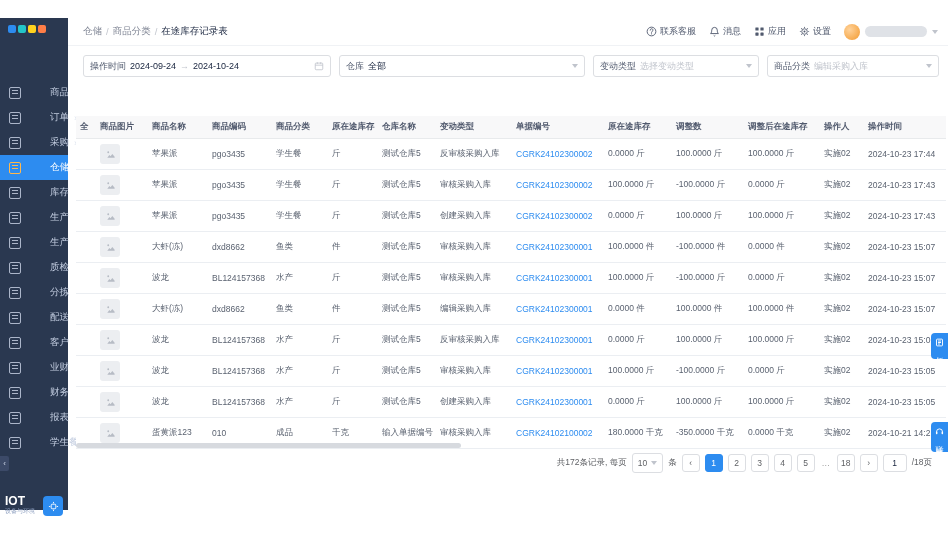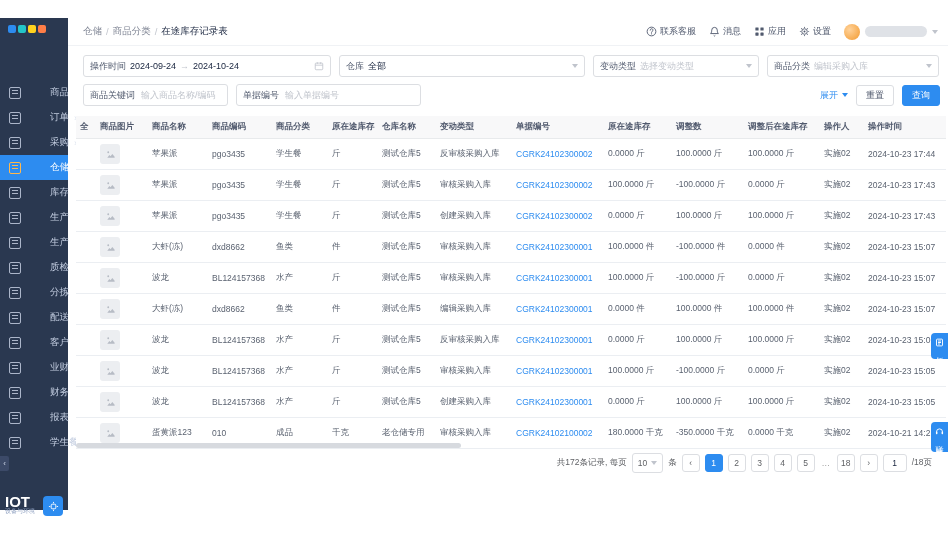--- a/index.html
+++ b/index.html
@@ -14,21 +14,21 @@
   .mi-row{display:flex;align-items:center;gap:5px;height:25px;padding:0 5px 0 9px;color:#c3cde0;font-size:9.5px;cursor:pointer;}
   .mi-row.active{background:var(--accent,#2d8cf0);color:#fff;}
   .mi{width:10px;height:10px;border:1px solid currentColor;border-radius:2px;position:relative;flex:none;opacity:.85;}
   .mi::after{content:"";position:absolute;left:2px;right:2px;top:2.5px;height:1px;background:currentColor;box-shadow:0 3px 0 currentColor;}
   .mi-row.active .mi{color:var(--active-icon,#ffb84d);opacity:1;}
   .mi-label{white-space:nowrap;padding-left:24px;}
   .mi-arrow{margin-left:auto;font-size:9px;opacity:.6;}
   .collapse{position:absolute;left:0;top:456px;width:9px;height:15px;background:#3c4a68;color:#cfd8e8;font-size:8px;
             line-height:15px;text-align:center;border-radius:0 2px 2px 0;cursor:pointer;z-index:5;}
   .brand{position:absolute;left:0;top:478px;width:68px;display:flex;align-items:center;gap:3px;padding:0 5px;box-sizing:border-box;}
-  .brand-title{font-size:15px;font-weight:bold;color:#fff;line-height:11px;}
+  .brand-title{font-size:12px;font-weight:bold;color:#fff;line-height:11px;}
   .brand-sub{font-size:6px;color:#8fa0c0;white-space:nowrap;}
   .brand-icon{margin-left:auto;width:20px;height:20px;background:var(--accent,#2d8cf0);border-radius:4px;display:flex;align-items:center;justify-content:center;flex:none;}
 
   
   .topbar{position:absolute;left:68px;top:18px;width:880px;height:28px;box-sizing:border-box;border-bottom:1px solid #f0f2f5;
           display:flex;align-items:center;padding:0 10px 0 15px;background:#fff;}
   .crumbs{display:flex;gap:4px;font-size:9.5px;color:#808695;align-items:center;}
   .crumbs .crumb:last-child{color:#17233d;font-family:Liberation Serif, serif;}
   .crumb-sep{color:#c0c4cc;}
   .top-right{margin-left:auto;display:flex;align-items:center;gap:13px;}
@@ -265,38 +265,20 @@
         <span class="ctl-label">变动类型</span>
         <span class="ctl-ph">选择变动类型</span>
         <i class="caret"></i>
       </div>
       <div class="ctl w-cat">
         <span class="ctl-label">商品分类</span>
         <span class="ctl-ph">编辑采购入库</span>
         <i class="caret"></i>
       </div>
     </div>
-    <div class="f-row">
-      <div class="ctl w-kw">
-        <span class="ctl-label">商品关键词</span>
-        <input class="ctl-input" placeholder="输入商品名称/编码" style="">
-      </div>
-      <div class="ctl w-doc">
-        <span class="ctl-label">单据编号</span>
-        <input class="ctl-input" placeholder="输入单据编号" style="">
-      </div>
-      <div class="f-actions">
-        <a class="expand">
-          <span>展开</span>
-          <i class="caret caret-blue"></i>
-        </a>
-        <button class="btn btn-ghost">重置</button>
-        <button class="btn btn-primary">查询</button>
-      </div>
-    </div>
   </section>
 
   <section class="tablewrap">
     <table class="grid">
       <colgroup>
         <col style="width:20px">
           <col style="width:52px">
           <col style="width:60px">
           <col style="width:64px">
         <col style="width:56px">
@@ -533,21 +515,21 @@
               <span class="imgbox">
                 <svg viewBox="0 0 24 24" width="11" height="11">
                   <path fill="#b7bcc5" d="M21 17l-5-6-4 5-2.5-3L5 19h16zM7 9a2 2 0 1 0 .001-3.999A2 2 0 0 0 7 9z"></path>
                 </svg>
               </span>
             </td>
             <td>蛋黄派123</td>
             <td>010</td>
             <td>成品</td>
             <td>千克</td>
-            <td>老仓储专用</td>
+            <td>输入单据编号</td>
             <td>审核采购入库</td>
             <td><a class="doclink">CGRK24102100002</a></td>
             <td>180.0000 千克</td>
             <td>-350.0000 千克</td>
             <td>0.0000 千克</td>
             <td>实施02</td>
             <td>2024-10-21 14:21</td>
           </tr>
         </tbody>
     </table>

